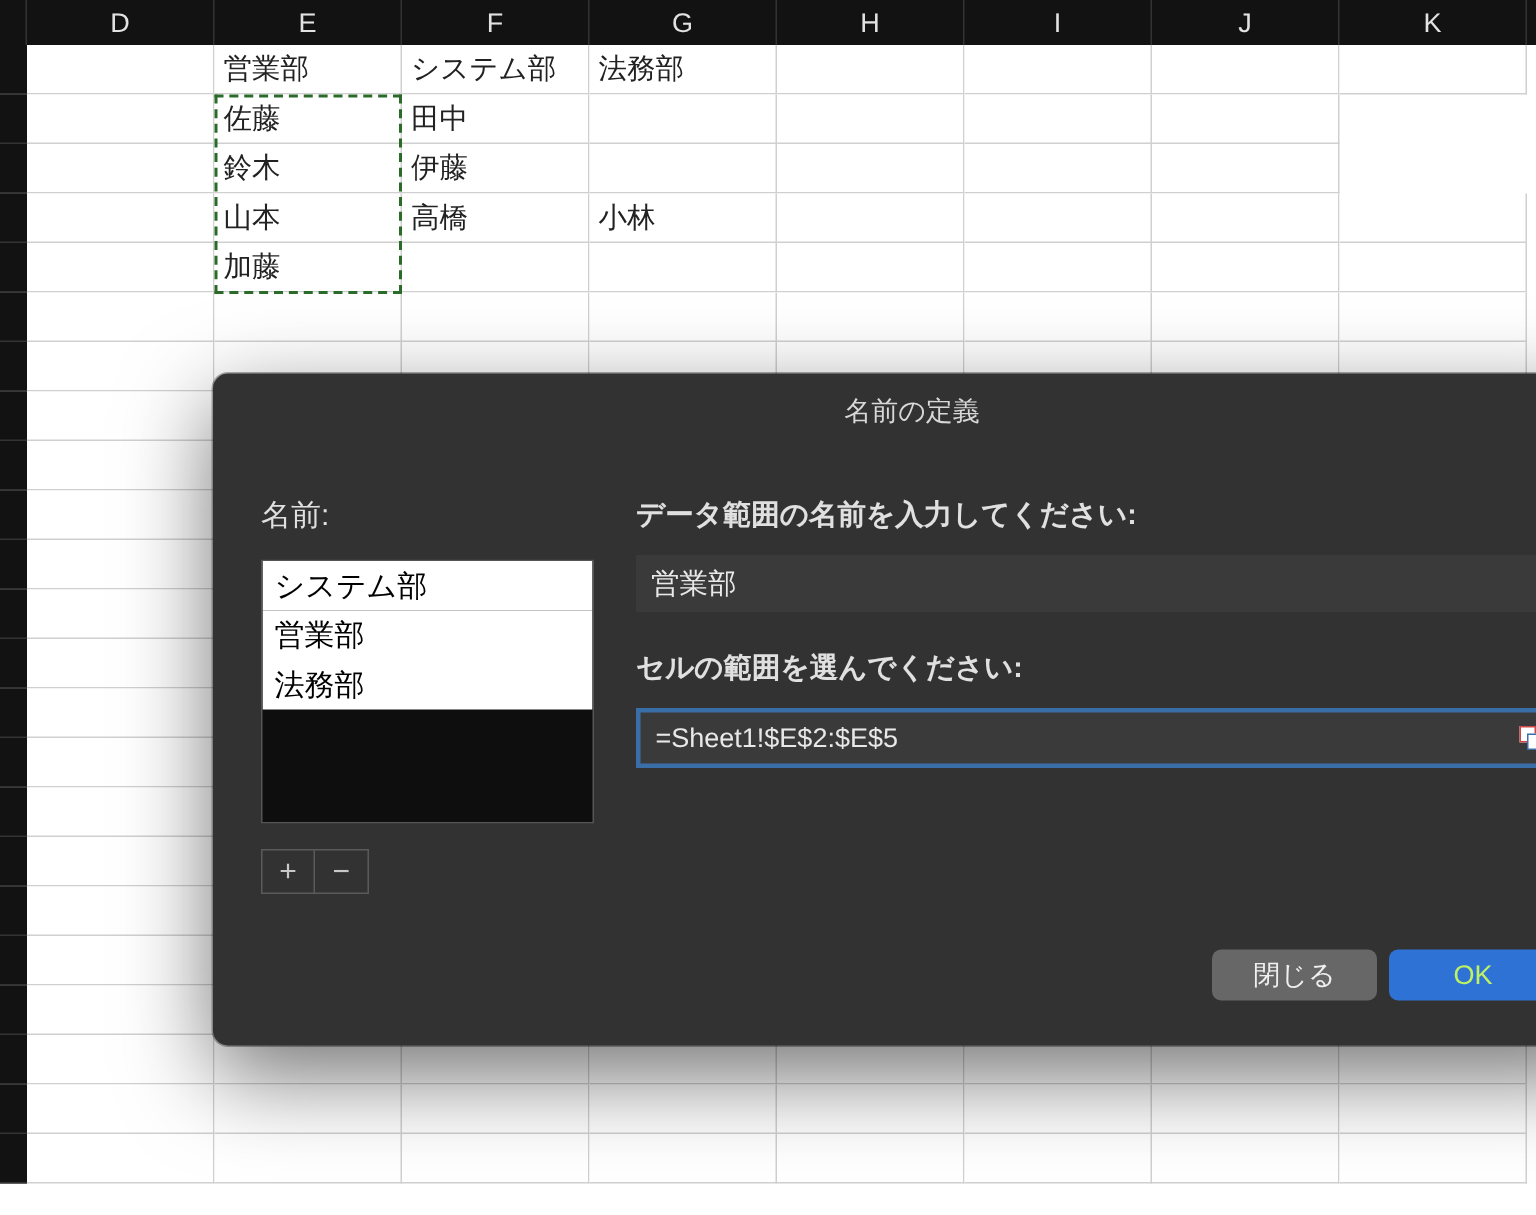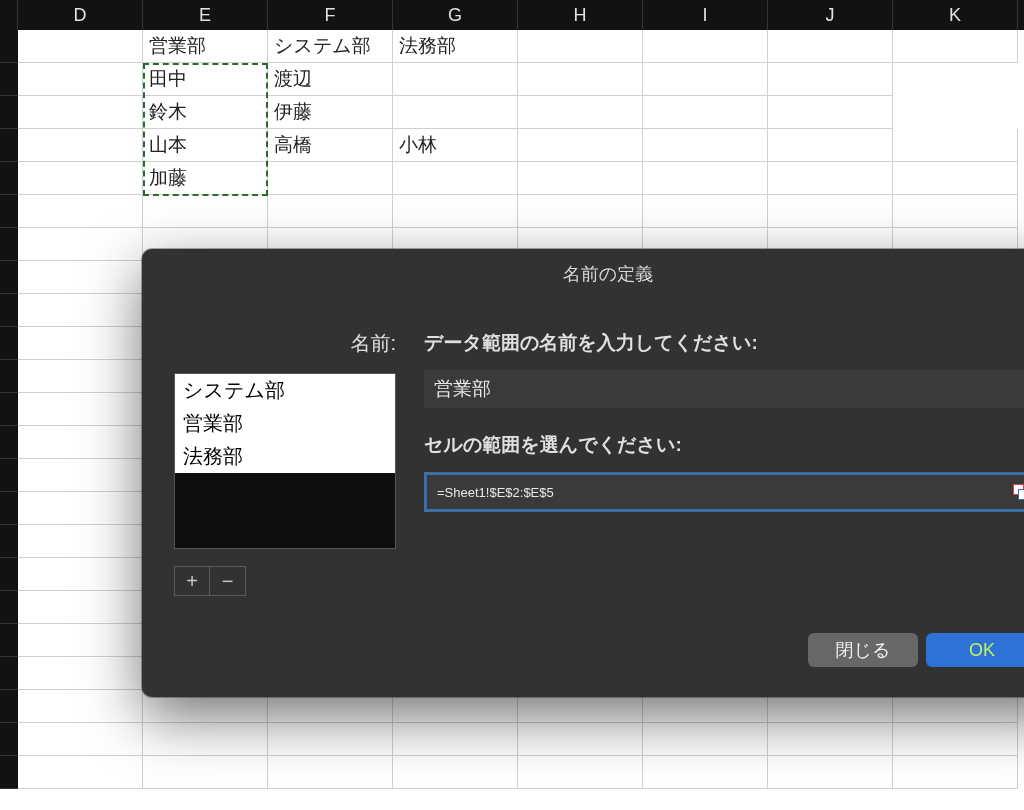--- a/index.html
+++ b/index.html
@@ -104,21 +104,20 @@
     .left-col {
       width: 222px;
       display: flex;
       flex-direction: column;
     }
     .name-label {
       font-size: 20px;
       color: #e0e0e0;
       margin-bottom: 16px;
       font-weight: 400;
-      text-align: right;
     }
     .names-list {
       background: #0e0e0e;
       border: 1px solid #555;
       height: 176px;
       overflow: hidden;
     }
     .name-item {
       padding: 3px 8px;
       font-size: 20px;
@@ -170,21 +169,21 @@
       border: 3px solid #3a6ea8;
       background: #3a3a3a;
       display: flex;
       align-items: center;
       height: 40px;
     }
     .range-input {
       background: transparent;
       border: none;
       padding: 6px 10px;
-      font-size: 13px;
+      font-size: 18px;
       color: #e8e8e8;
       flex: 1;
       font-family: inherit;
       outline: none;
     }
     .range-icon {
       width: 16px;
       height: 16px;
       margin-right: 10px;
       position: relative;
@@ -255,22 +254,22 @@
       <div class="cell">システム部</div>
       <div class="cell">法務部</div>
       <div class="cell"></div>
       <div class="cell"></div>
       <div class="cell"></div>
       <div class="cell"></div>
     </div>
     <div class="row">
       <div class="row-header"></div>
       <div class="cell"></div>
+      <div class="cell">佐藤</div>
       <div class="cell">田中</div>
-      <div class="cell">渡辺</div>
       <div class="cell"></div>
       <div class="cell"></div>
       <div class="cell"></div>
       <div class="cell"></div>
     </div>
     <div class="row">
       <div class="row-header"></div>
       <div class="cell"></div>
       <div class="cell">鈴木</div>
       <div class="cell">伊藤</div>

